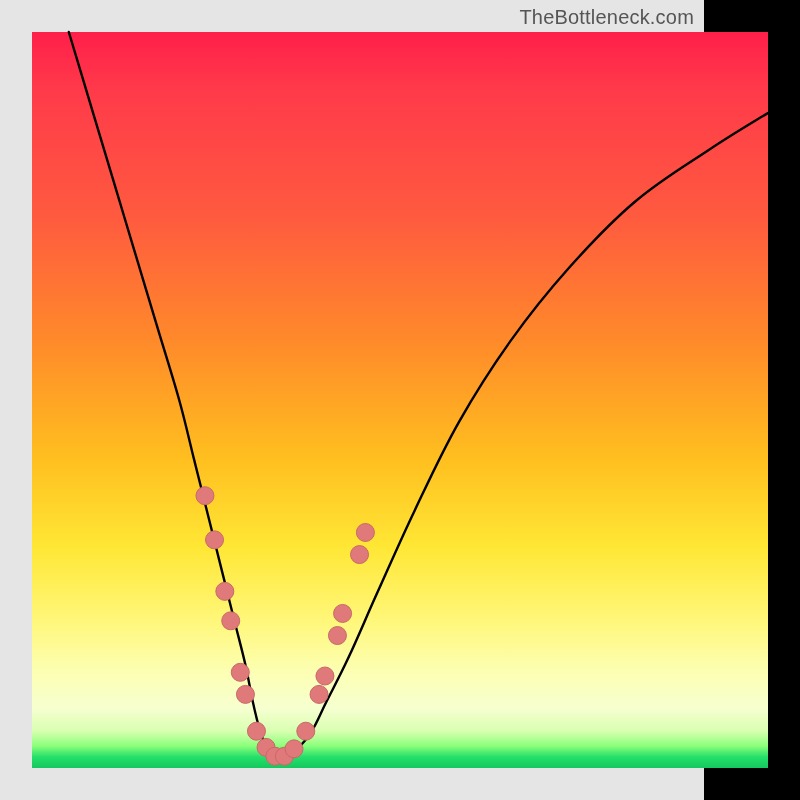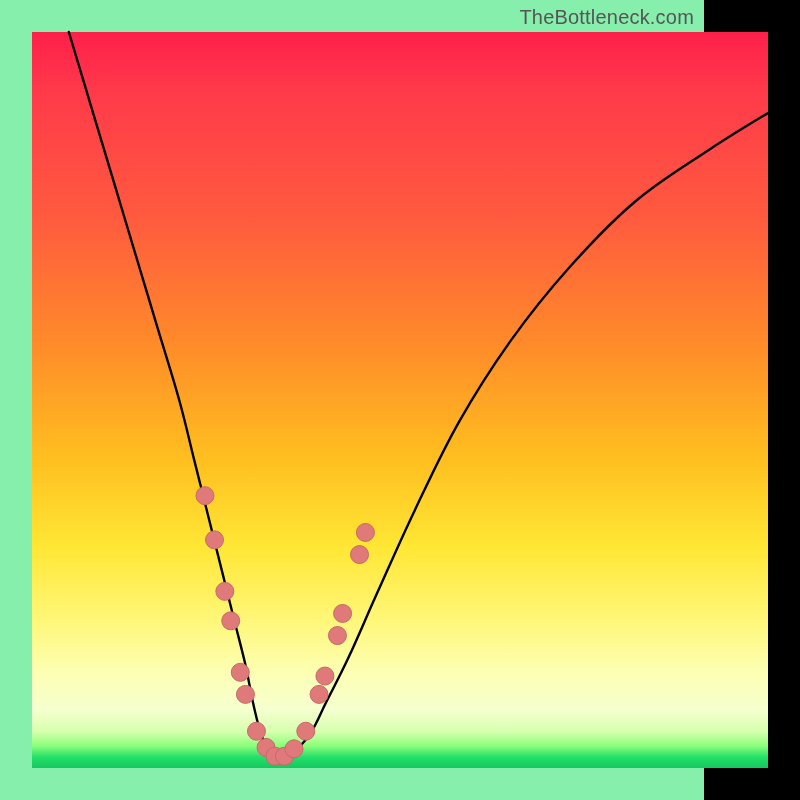--- a/index.html
+++ b/index.html
@@ -8,21 +8,21 @@
     width: 800px;
     height: 800px;
     overflow: hidden;
     background: #000;
     font-family: Arial, Helvetica, sans-serif;
   }
   .frame {
     position: relative;
     width: 704px;
     height: 800px;
-    background: #86efac;
+    background: #e5e5e5;
   }
   .plot-area {
     position: absolute;
     left: 32px;
     top: 32px;
     width: 736px;
     height: 736px;
     
     background: linear-gradient(
       to bottom,

